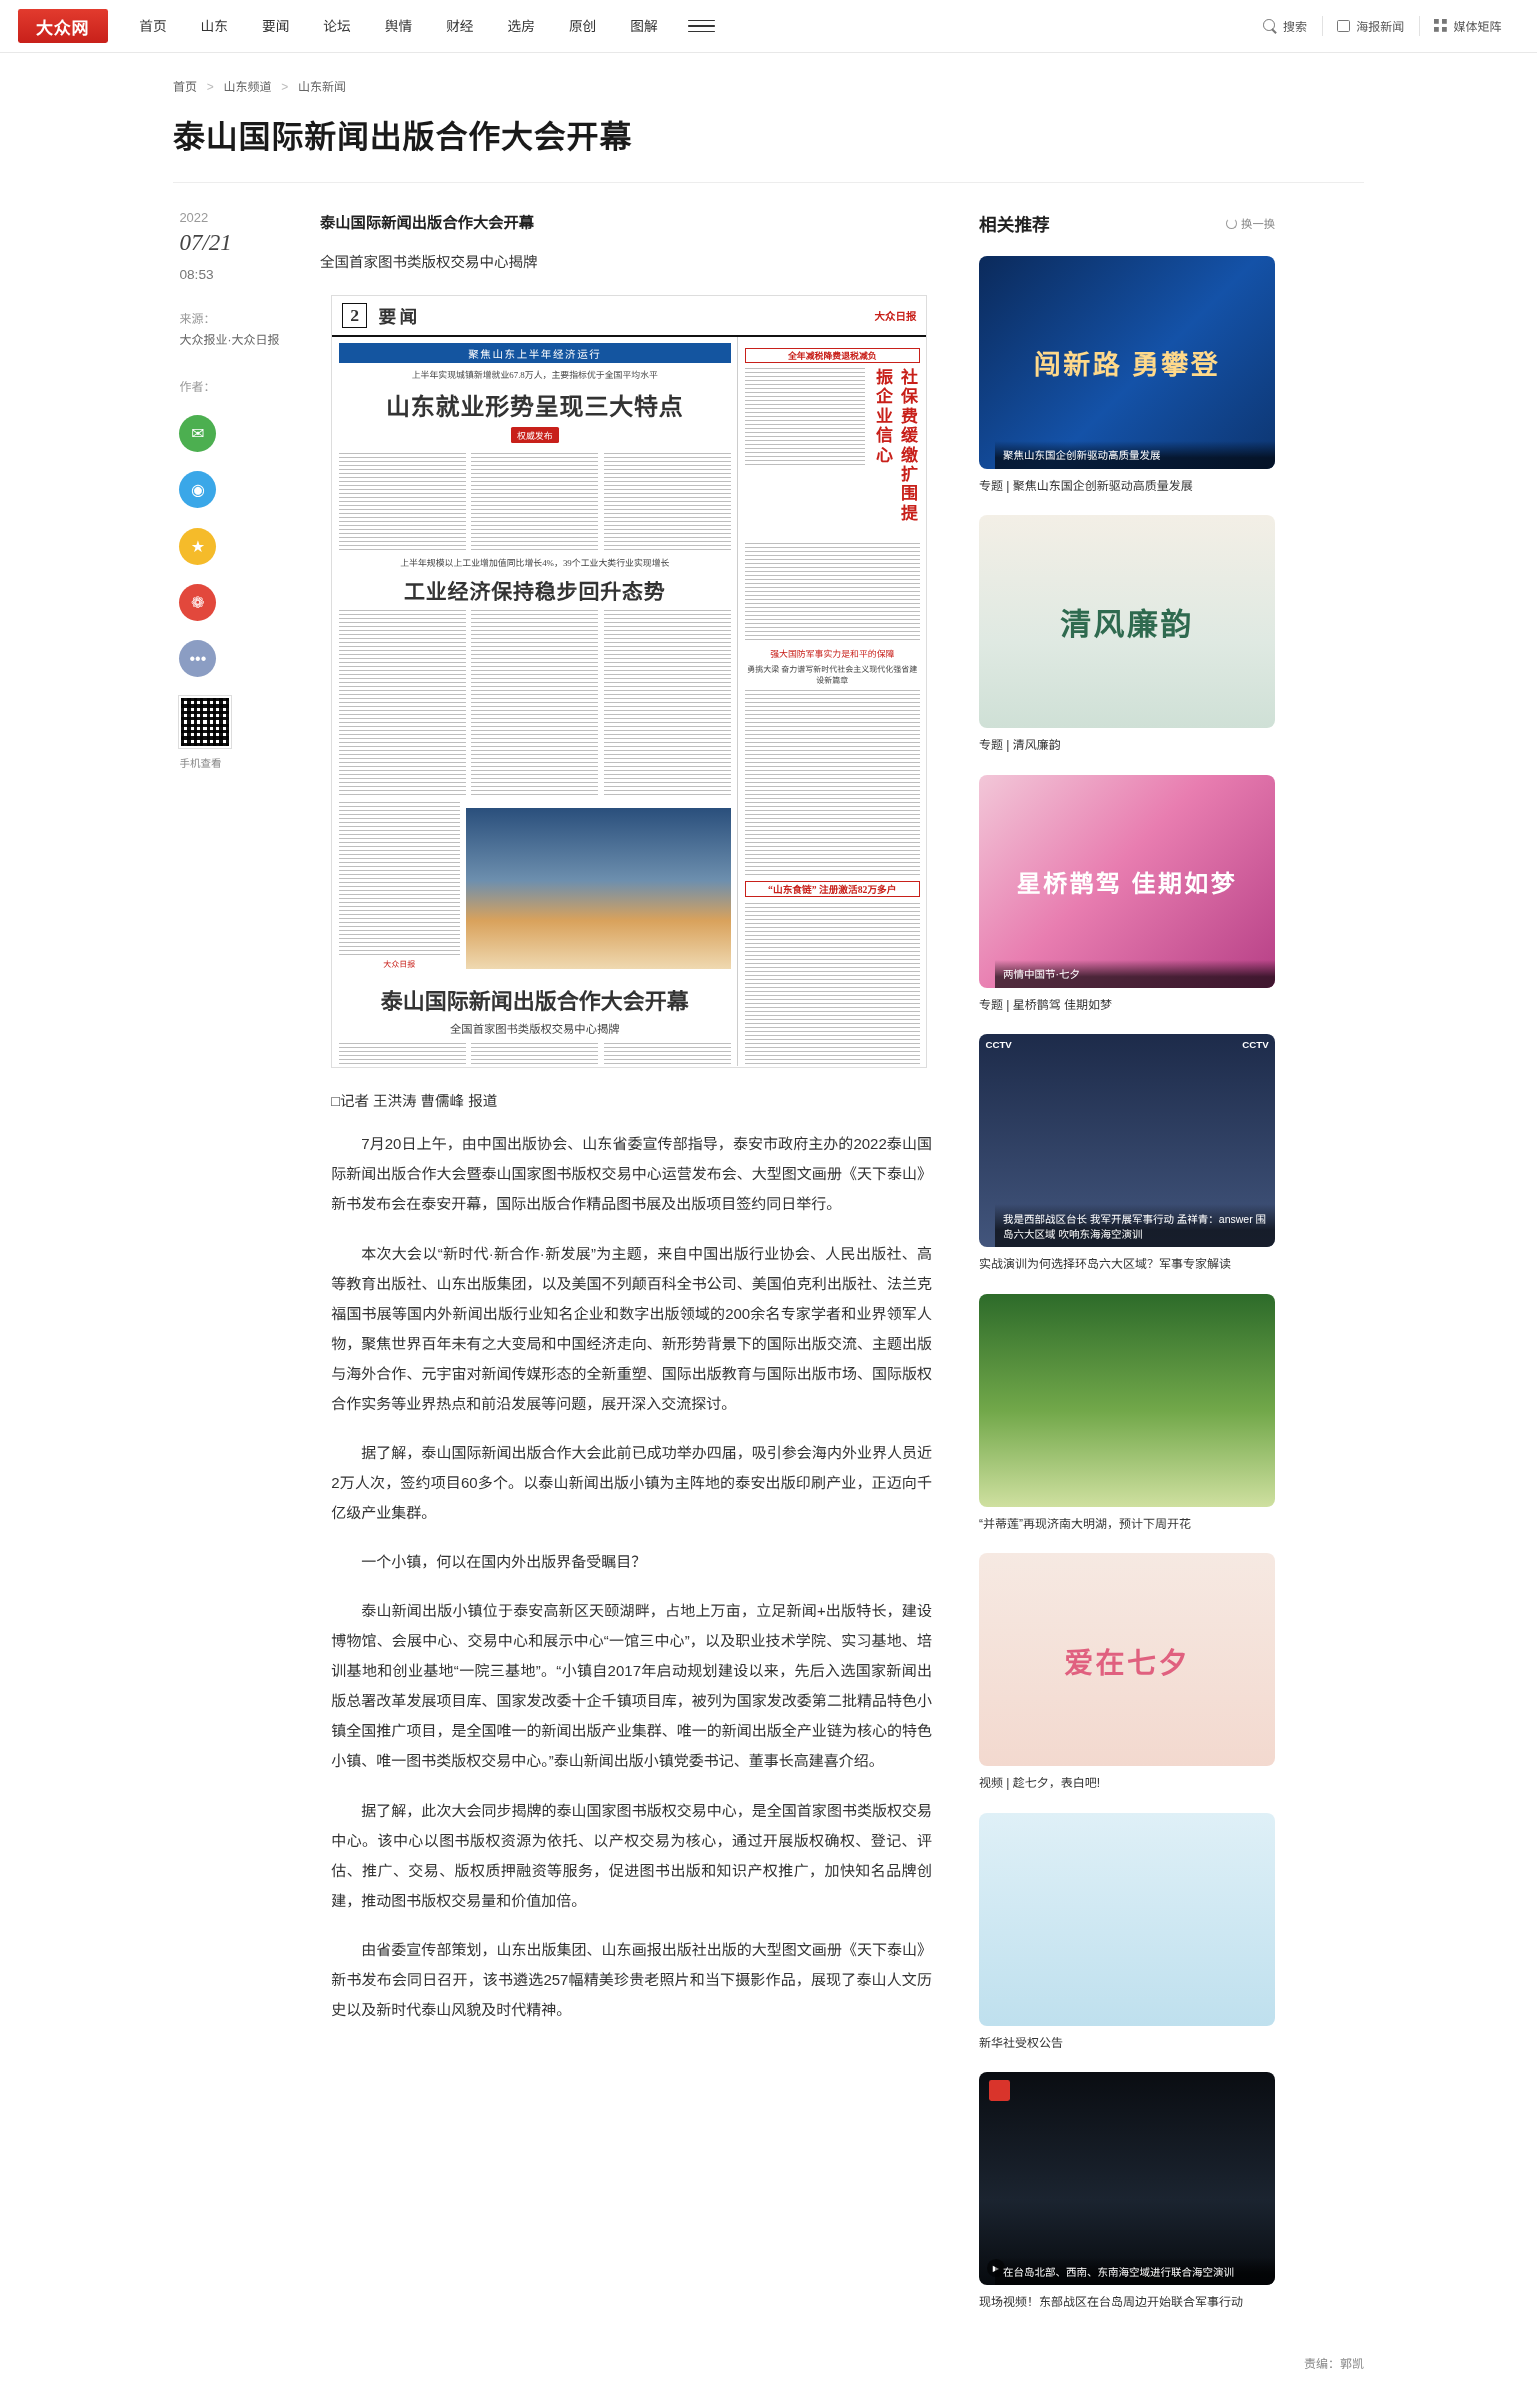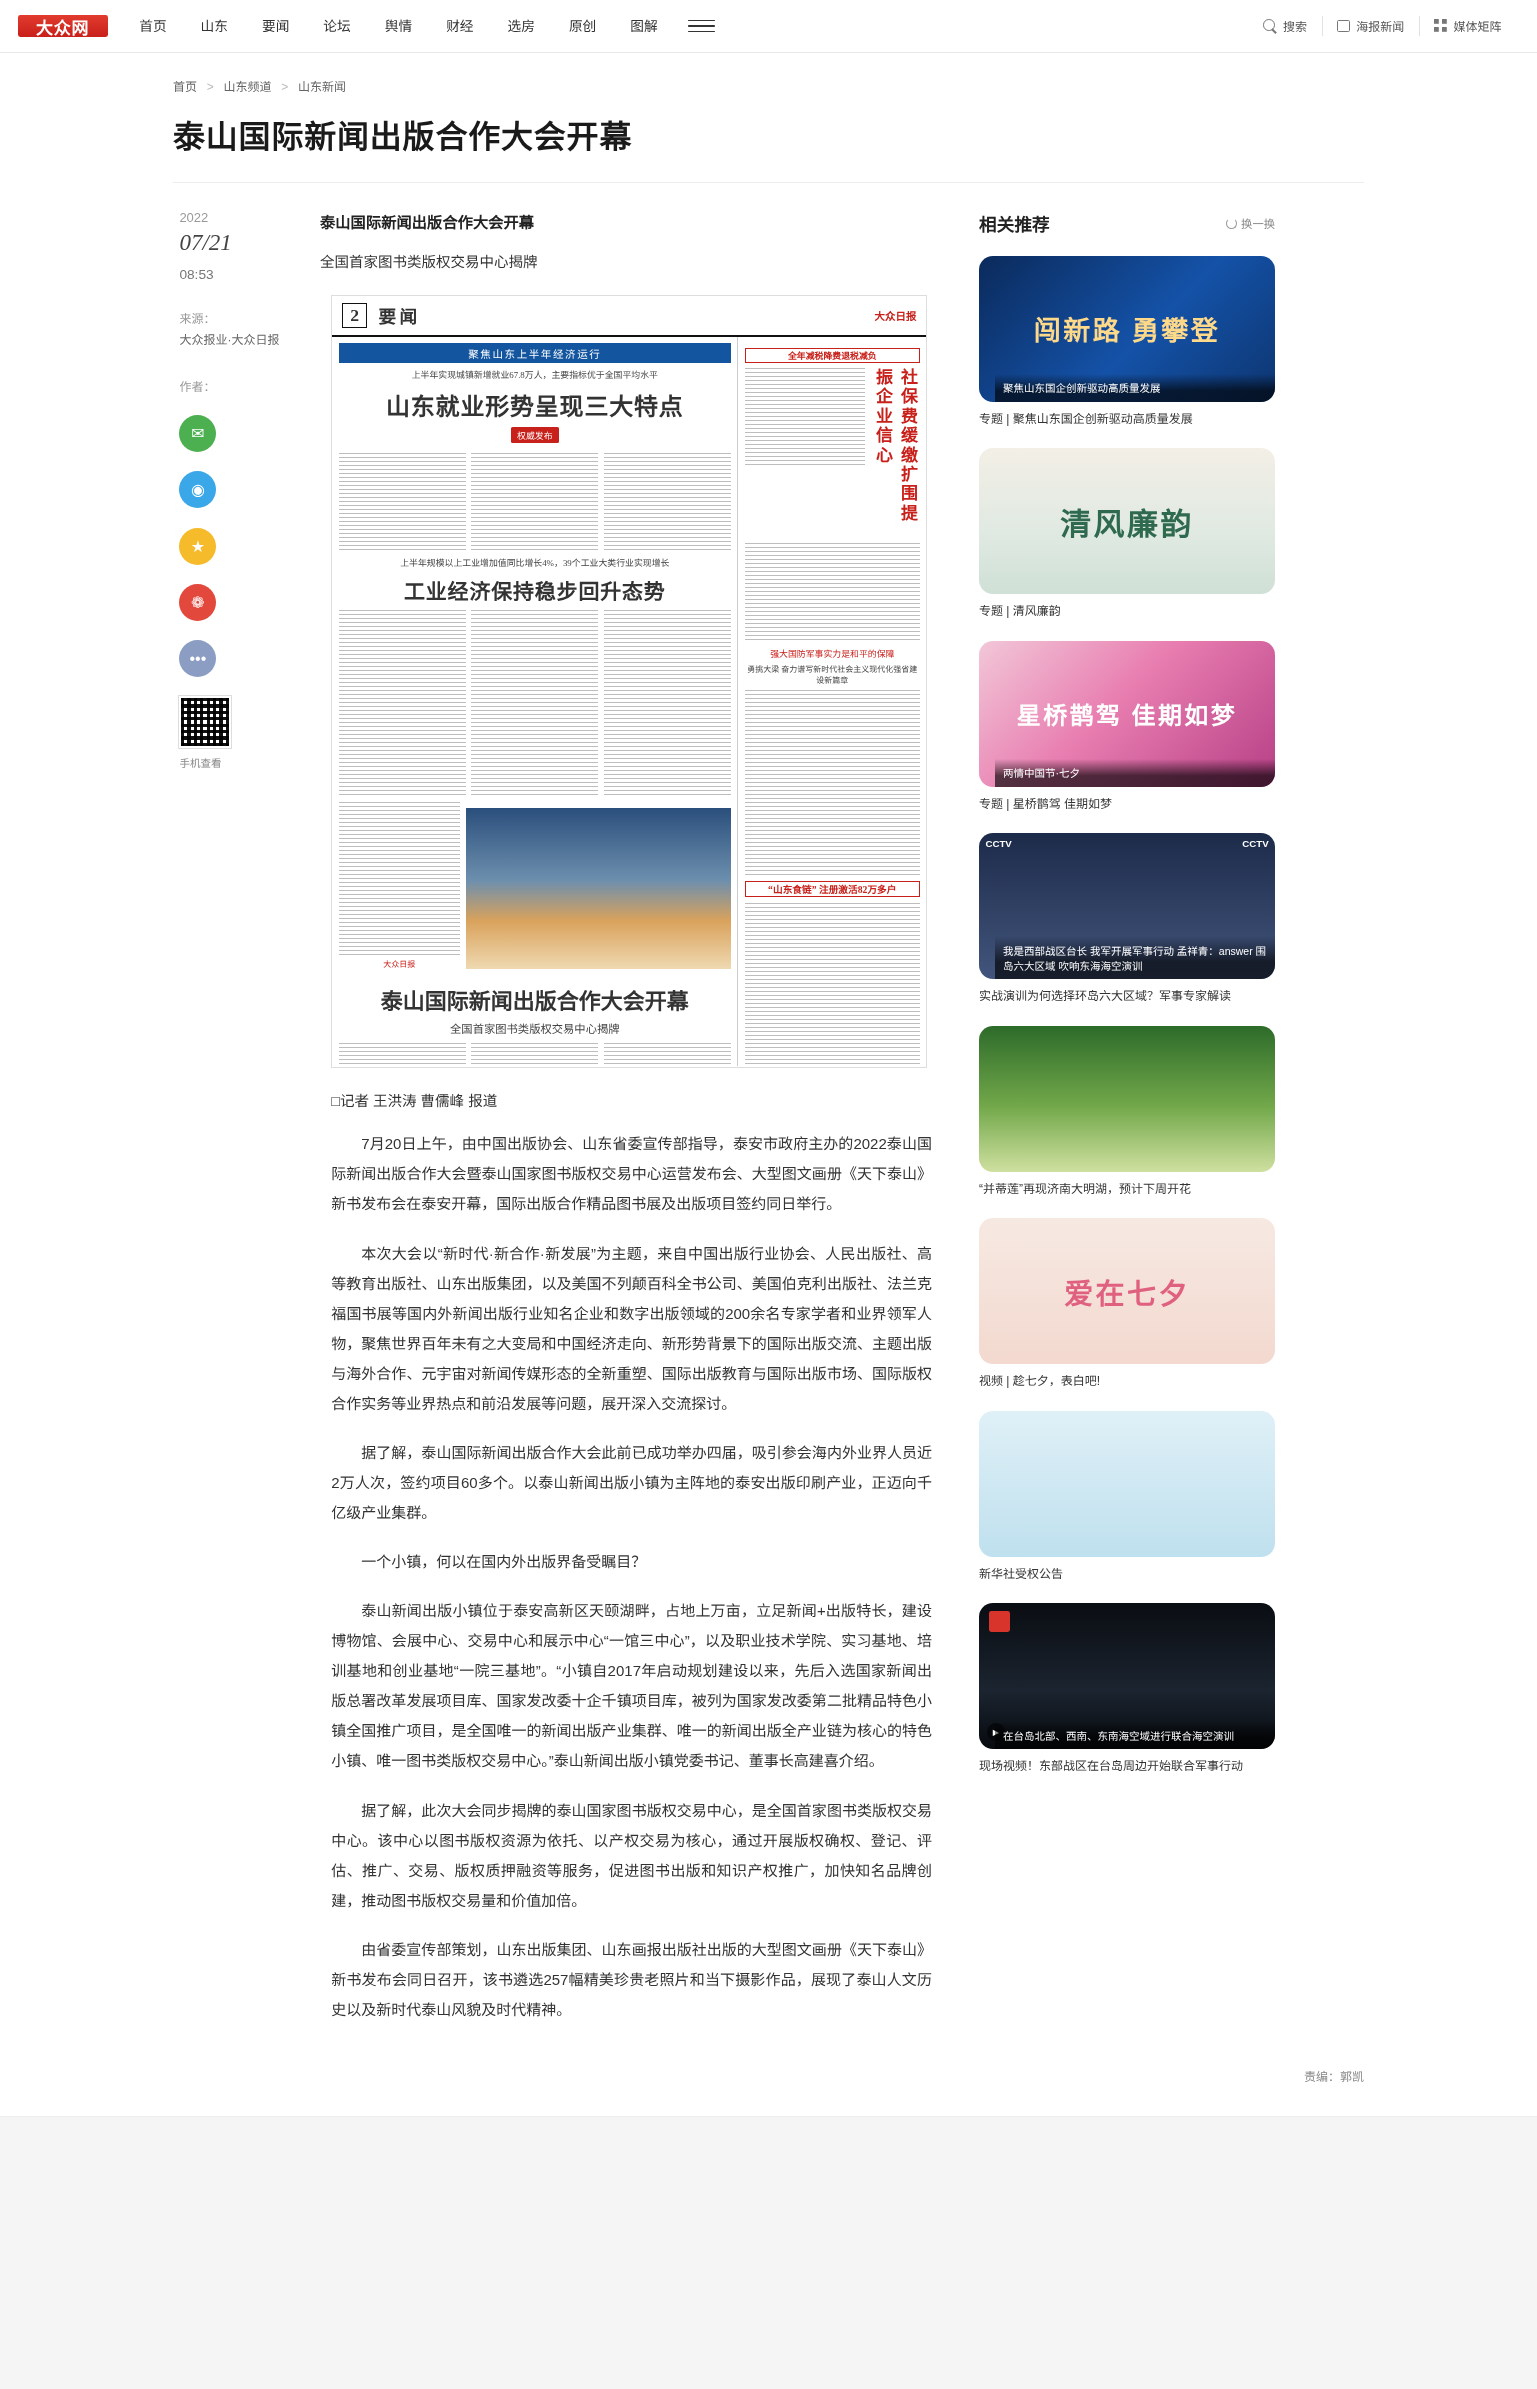--- a/index.html
+++ b/index.html
@@ -16,21 +16,21 @@
   
   .topbar {
     height: 53px;
     background: #fff;
     border-bottom: 0.8px solid #e8e8e8;
     display:flex; align-items:center;
     padding: 0 21px 0 0;
     position: relative;
   }
   .logo {
-    width: 90px; height: 22px; margin: 0 14.5px 0 17.7px;
+    width: 90px; height: 34px; margin: 0 14.5px 0 17.7px;
     background: linear-gradient(180deg,#e23b2e 0%, #c8201a 100%);
     border-radius: 2.4px;
     display:flex; align-items:center; justify-content:center;
     color:#fff; font-size: 17px; font-weight:bold; letter-spacing:0.8px;
     flex: none;
   }
   .navlinks { display:flex; align-items:center; gap: 0px; }
   .navlinks a {
     font-size: 13.7px; color:#333; text-decoration:none;
     padding: 0 17px; line-height: 53px; white-space:nowrap;
@@ -149,21 +149,21 @@
   
   .rail { width: 296px; flex:none; margin-left: 47px; }
   .rail-hd { display:flex; align-items:center; }
   .rail-ttl { font-size: 17.7px; font-weight:bold; color:#222; }
   .refresh { margin-left:auto; font-size:11.3px; color:#888; display:flex; align-items:center; gap:4px; }
   .refresh .r-ico {
     width:11.3px;height:11.3px;border:1.6px solid #999;border-radius:50%;
     border-top-color:transparent; display:inline-block;
   }
   .card { margin-top: 19.3px; }
-  .card .thumb { width: 296px; height: 146px; border-radius:14px; overflow:hidden; position:relative; }
+  .card .thumb { width: 296px; height: 213px; border-radius:8px; overflow:hidden; position:relative; }
   .card .cap { font-size:12px; color:#333; line-height:1.6; margin-top:8px; }
   .t1{background:linear-gradient(135deg,#0b2a5b 0%,#1452a8 55%,#0d3570 100%);}
   .t2{background:linear-gradient(180deg,#f3efe6 0%,#dfe9e2 60%,#cfe0d6 100%);}
   .t3{background:linear-gradient(135deg,#f2c7d8 0%,#e87db0 45%,#b63f86 100%);}
   .t4{background:linear-gradient(180deg,#1d2b4a 0%,#42557c 100%);}
   .t5{background:linear-gradient(180deg,#f6e9e2 0%,#f3d9cf 100%);}
   .t6{background:linear-gradient(180deg,#2d6b2a 0%,#72a84a 55%,#cfe0a0 100%);}
   .t7{background:linear-gradient(180deg,#dff0f7 0%,#bfe0ee 100%);}
   .t8{background:linear-gradient(180deg,#0a0d12 0%,#1b2430 60%,#070a0e 100%);}
   .ov-txt{position:absolute;left:16px;right:0;bottom:0;padding:6.4px 8px;color:#fff;font-size:10.5px;

